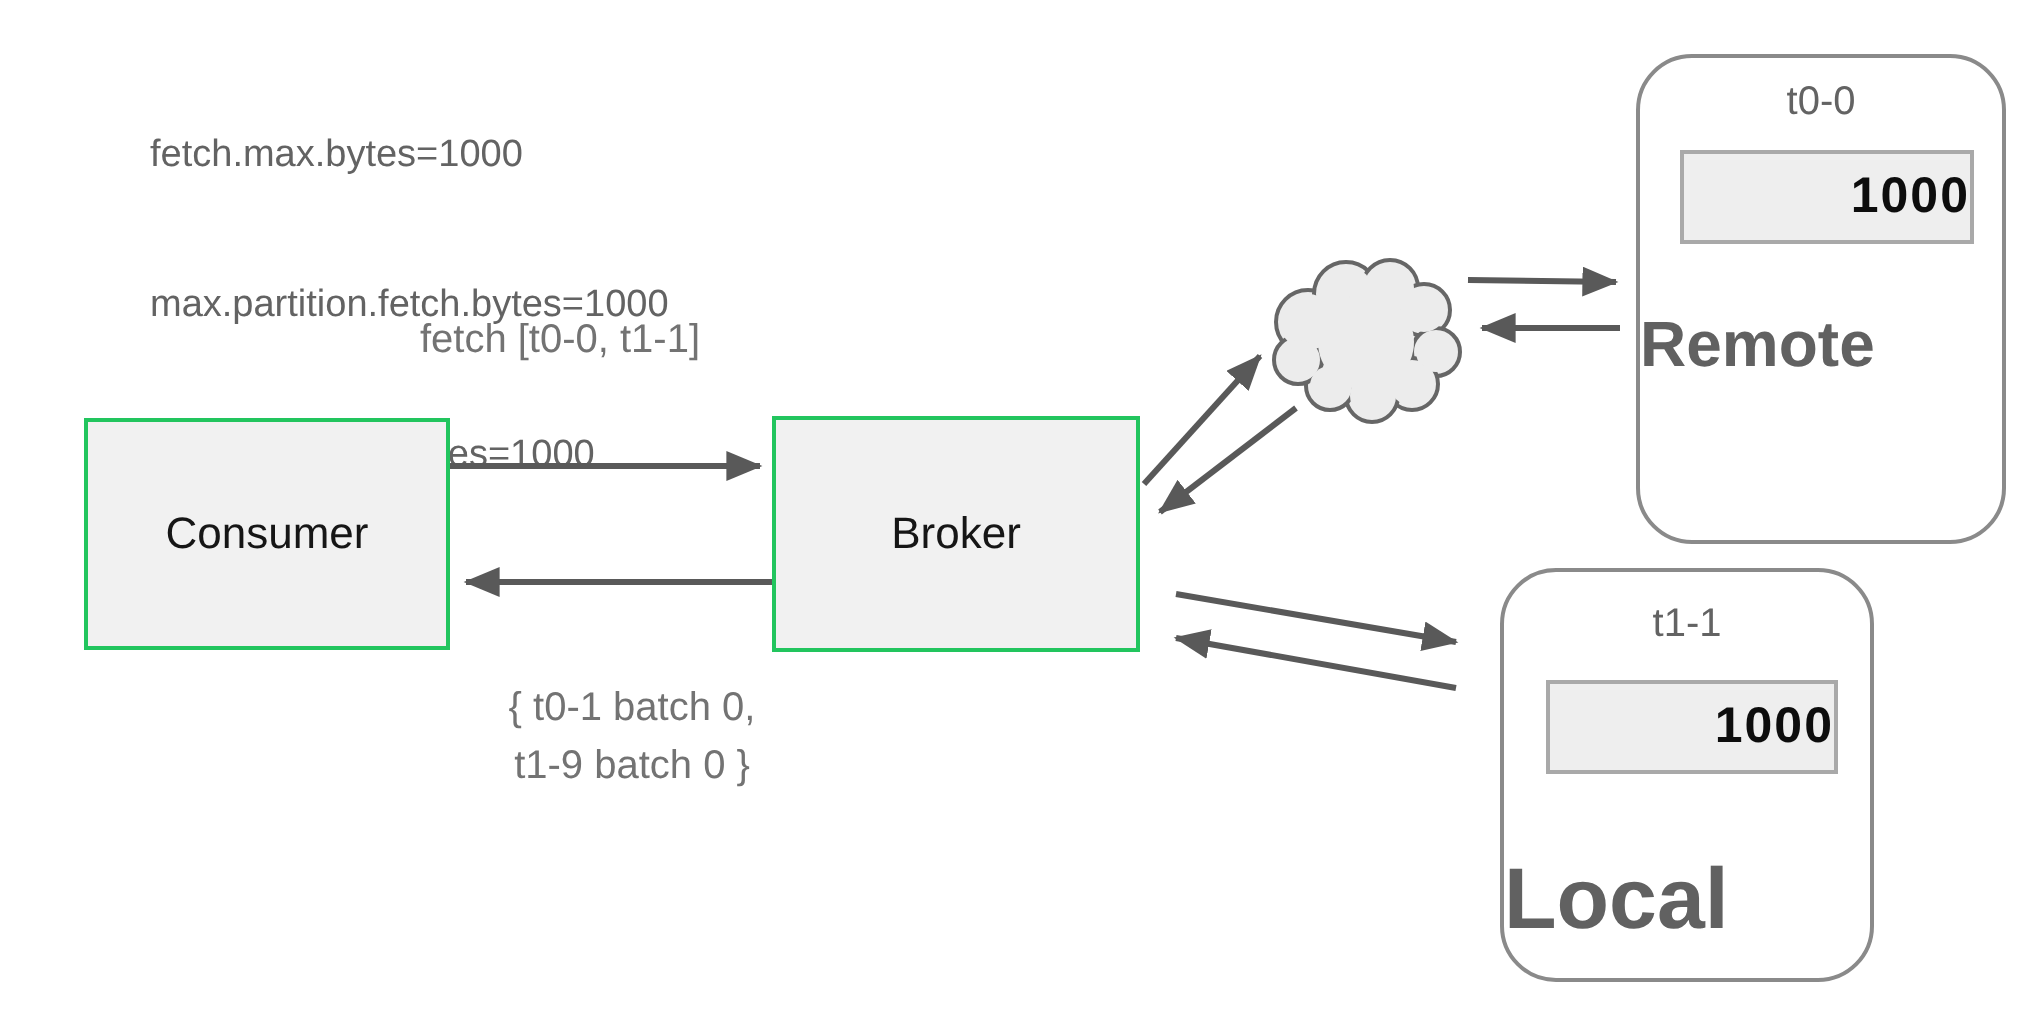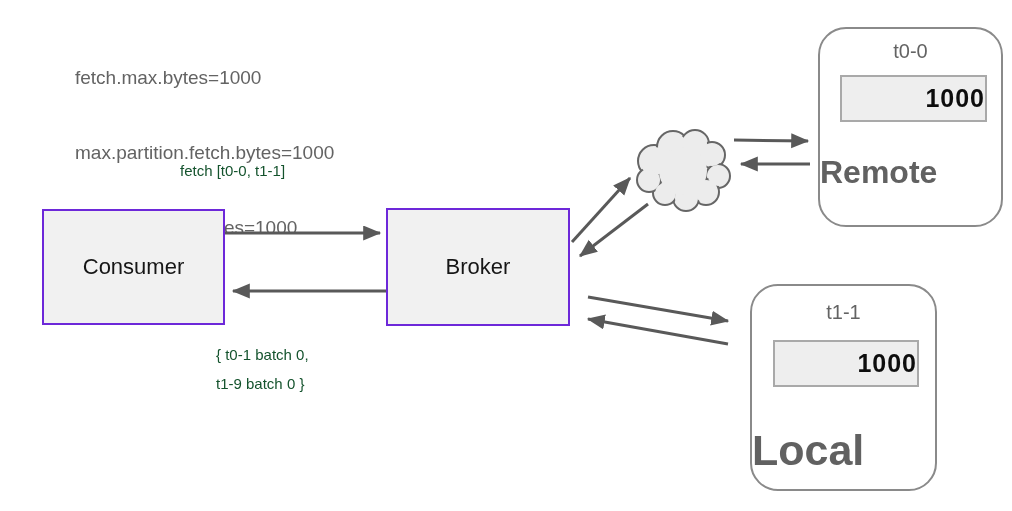--- a/index.html
+++ b/index.html
@@ -18,29 +18,30 @@
   .abs { position: absolute; }
 
   
   .note {
     color: #636363;
     font-size: 19px;
     line-height: 25px;
     white-space: pre;
   }
   .edge-label {
-    color: #14532d;
-    font-size: 15px;
+    color: #737373;
+    font-size: 20px;
+    text-align: center;
     line-height: 29px;
   }
 
   
   .proc-box {
     background: #f1f1f1;
-    border: 2px solid #6d28d9;
+    border: 2px solid #22c55e;
     box-sizing: border-box;
     display: flex;
     align-items: center;
     justify-content: center;
     font-size: 22px;
     color: #161616;
   }
 
   
   .tier-panel {
@@ -108,21 +109,21 @@
 
   <div class="abs proc-box" style="left:386px; top:208px; width:184px; height:118px;">
     <span>Broker</span>
   </div>
 
   <div class="abs edge-label" style="left:216px; top:340px; width:200px;">
     <div>{ t0-1 batch 0,</div>
     <div>t1-9 batch 0 }</div>
   </div>
 
-  <div class="abs tier-panel" style="left:818px; top:27px; width:185px; height:200px;">
+  <div class="abs tier-panel" style="left:818px; top:27px; width:185px; height:245px;">
     <div class="partition-label" style="top:11px;">t0-0</div>
     <div class="segment-box" style="left:20px; top:46px; width:147px; height:47px;">
       <span>1000</span>
     </div>
     <div class="tier-label" style="top:125px;">Remote</div>
   </div>
 
   <div class="abs tier-panel" style="left:750px; top:284px; width:187px; height:207px;">
     <div class="partition-label" style="top:15px;">t1-1</div>
     <div class="segment-box" style="left:21px; top:54px; width:146px; height:47px;">

